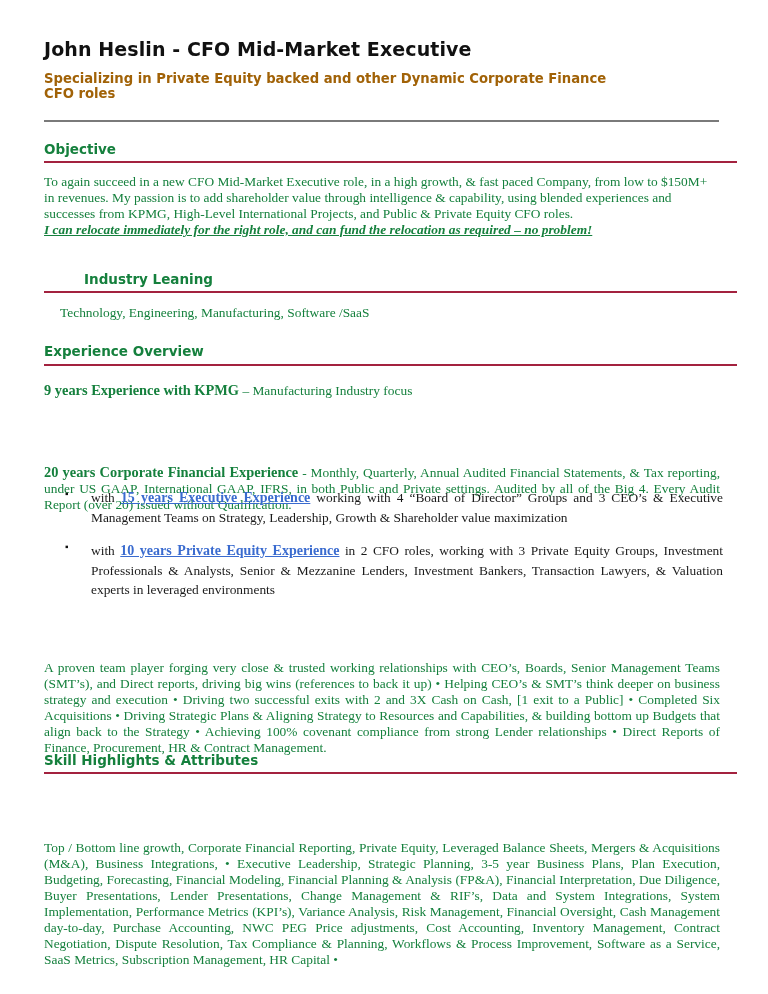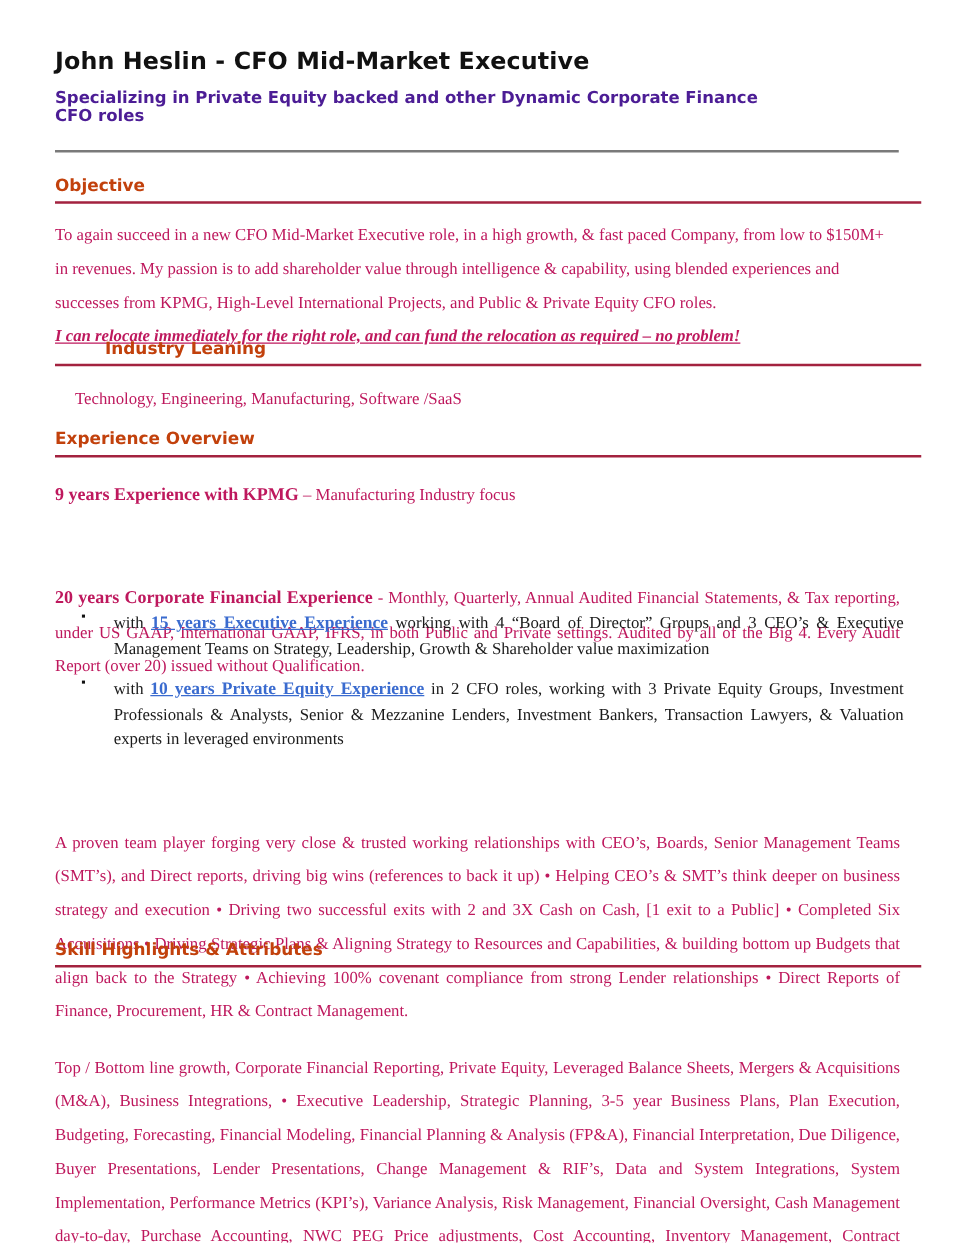--- a/index.html
+++ b/index.html
@@ -2,29 +2,29 @@
 <html><head>
   <meta charset="utf-8">
   <style>
     html, body { margin: 0; padding: 0; background: #ffffff; }
     body { width: 768px; height: 994px; position: relative; overflow: hidden; }
     .page { position: absolute; left: 0; top: 0; width: 628px; height: 994px; }
     .sans { font-family: "DejaVu Sans", sans-serif; }
     .serif { font-family: "Liberation Serif", serif; }
 
     .name { position: absolute; left: 44px; top: 38px; font-size: 19px; font-weight: bold; color: #111; letter-spacing: 0.1px; }
-    .tagline { position: absolute; left: 44px; top: 71px; font-size: 13.2px; font-weight: bold; color: #4c1d95; }
+    .tagline { position: absolute; left: 44px; top: 71px; font-size: 13.2px; font-weight: bold; color: #a16207; }
     .contact { position: absolute; left: 44px; top: 95px; font-size: 10.6px; font-weight: bold; color: #111; white-space: nowrap; }
     .contact a { color: #1a44c8; text-decoration: underline; }
     .hr-grey { position: absolute; left: 44px; top: 120px; width: 675px; height: 2px; background: #7a7a7a; }
 
-    .section-h { position: absolute; left: 44px; font-size: 13.5px; font-weight: bold; color: #c2410c; }
+    .section-h { position: absolute; left: 44px; font-size: 13.5px; font-weight: bold; color: #15803d; }
     .rule-red { position: absolute; left: 44px; width: 693px; height: 2px; background: #a3223f; }
 
-    .para { position: absolute; left: 44px; width: 676px; font-size: 13.4px; line-height: 27px; color: #be185d; }
+    .para { position: absolute; left: 44px; width: 676px; font-size: 13.4px; line-height: 16px; color: #15803d; }
     .justify { text-align: justify; margin-top: 48px; }
     .relocate { font-weight: bold; font-style: italic; text-decoration: underline; }
     .strong { font-weight: bold; font-size: 14.4px; }
     .link-blue { color: #3a6bcf; font-weight: bold; text-decoration: underline; font-size: 14px; }
     .bullet-wrap { position: absolute; left: 65px; width: 658px; }
     .bullet-mark { position: absolute; left: 0; top: 0; font-size: 10px; color: #111; }
     .bullet-text { margin-left: 26px; font-size: 13.4px; line-height: 19.5px; color: #1a1a1a; text-align: justify; }
   </style>
 </head>
 <body>

